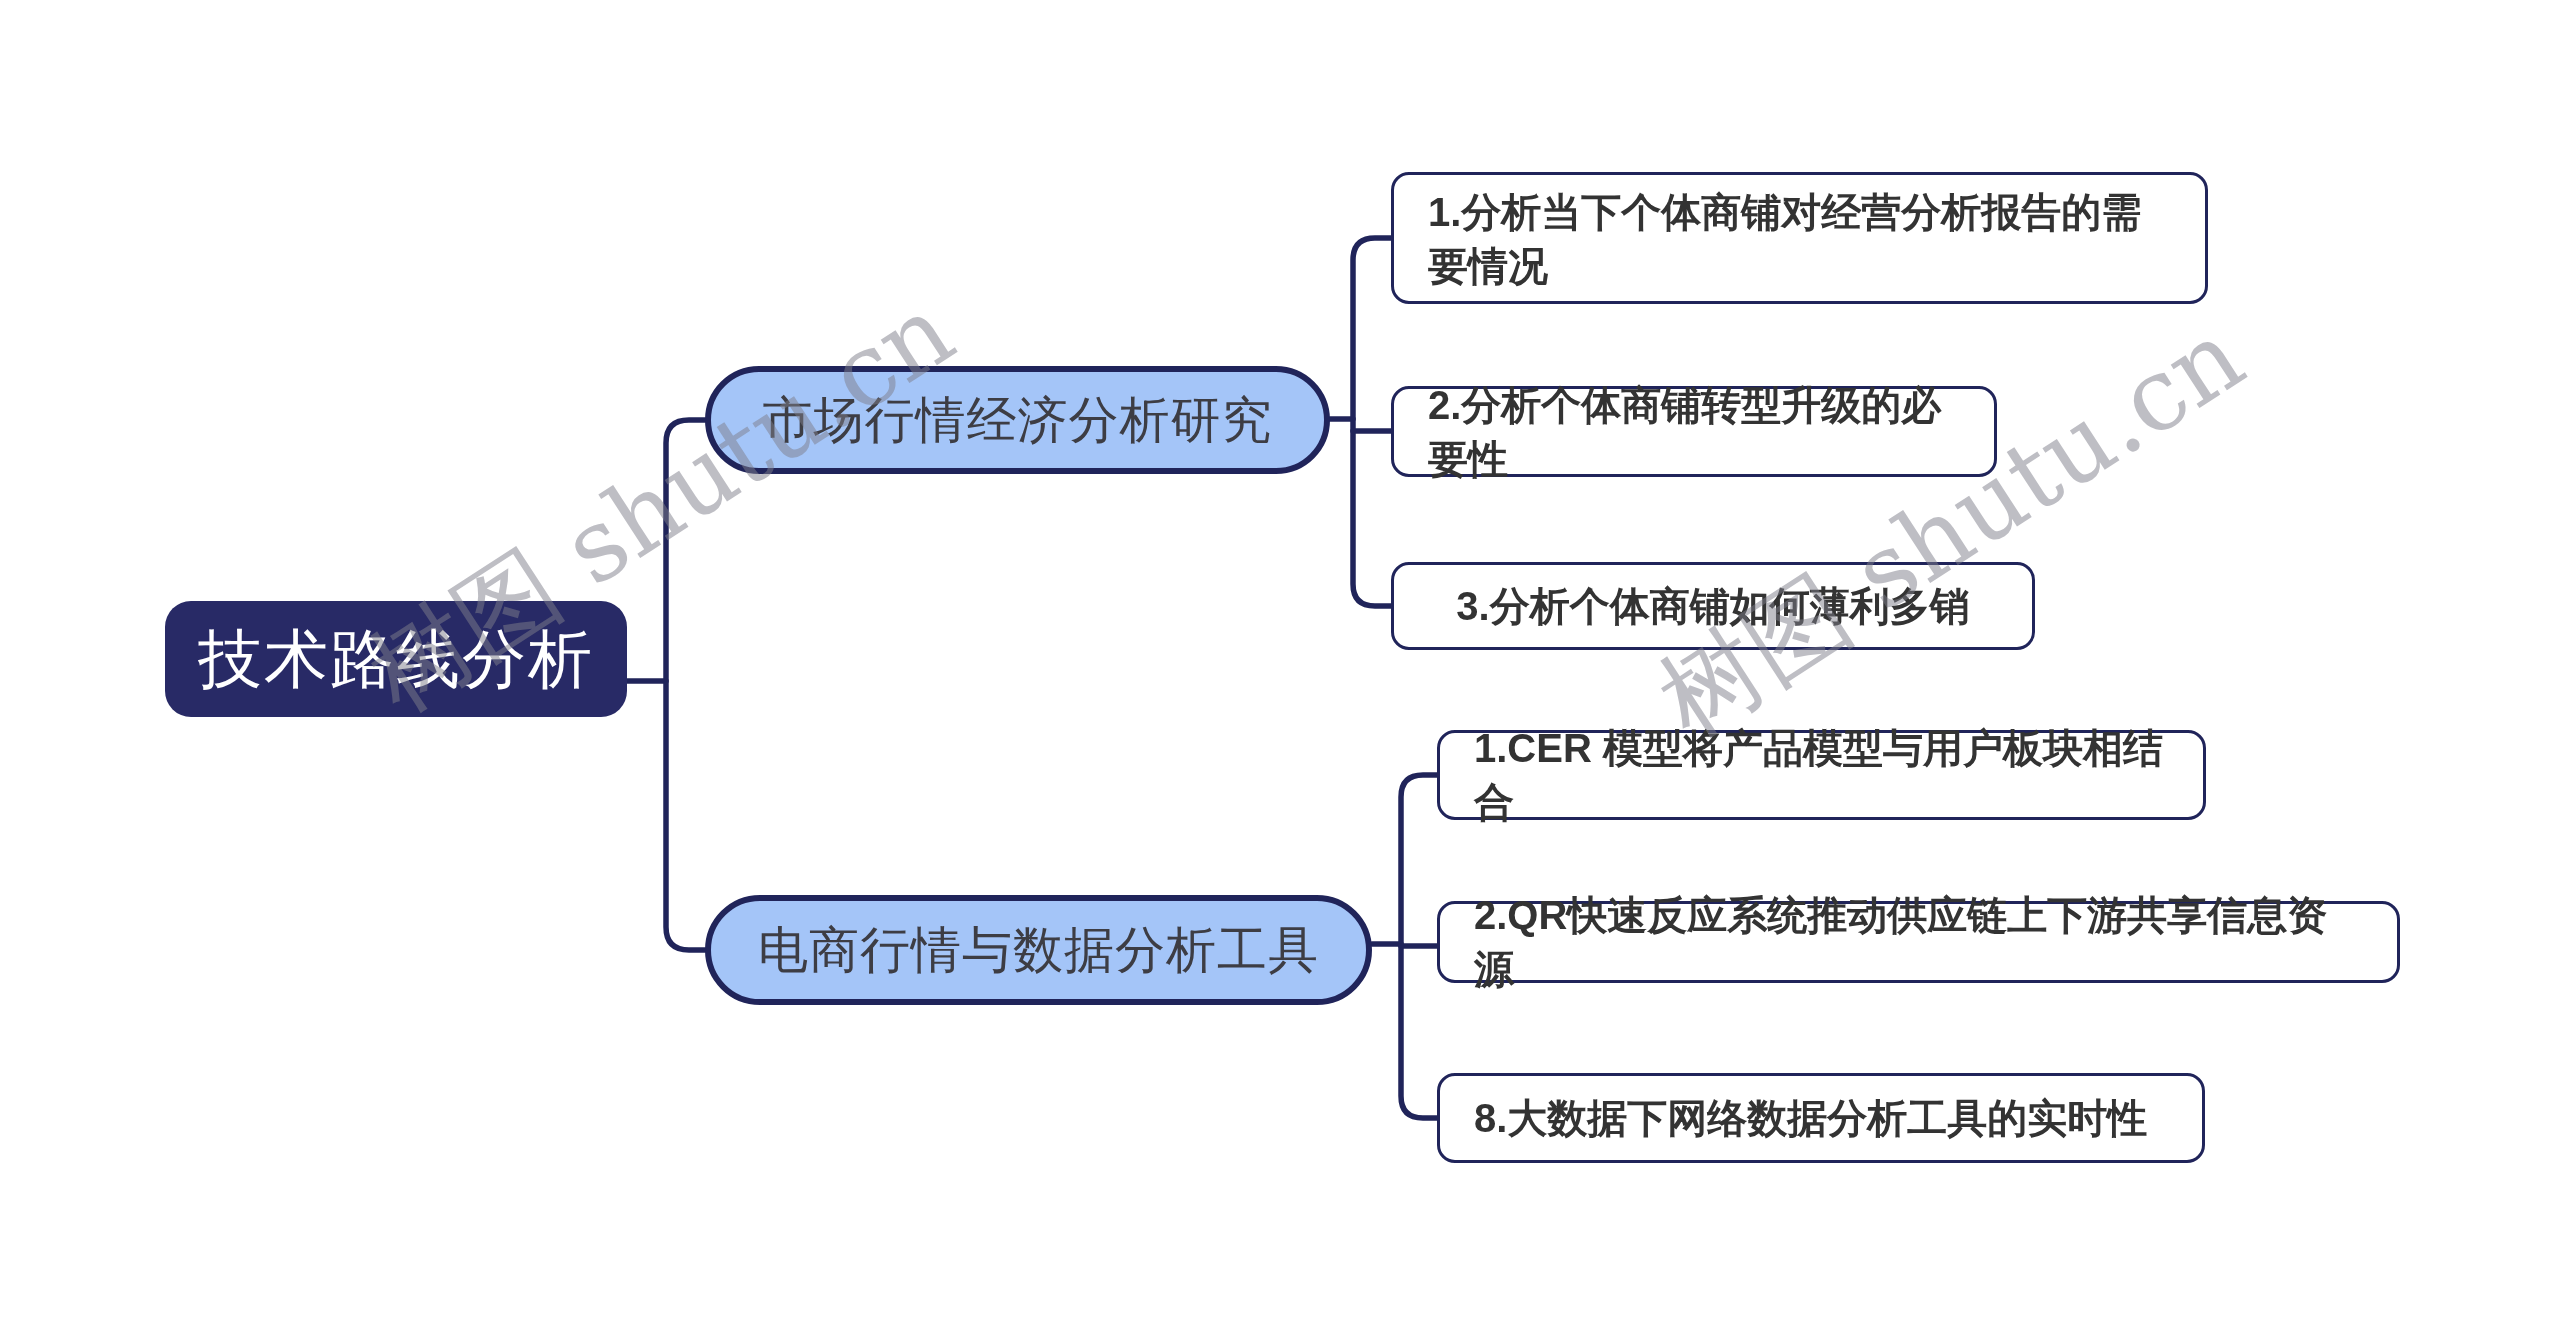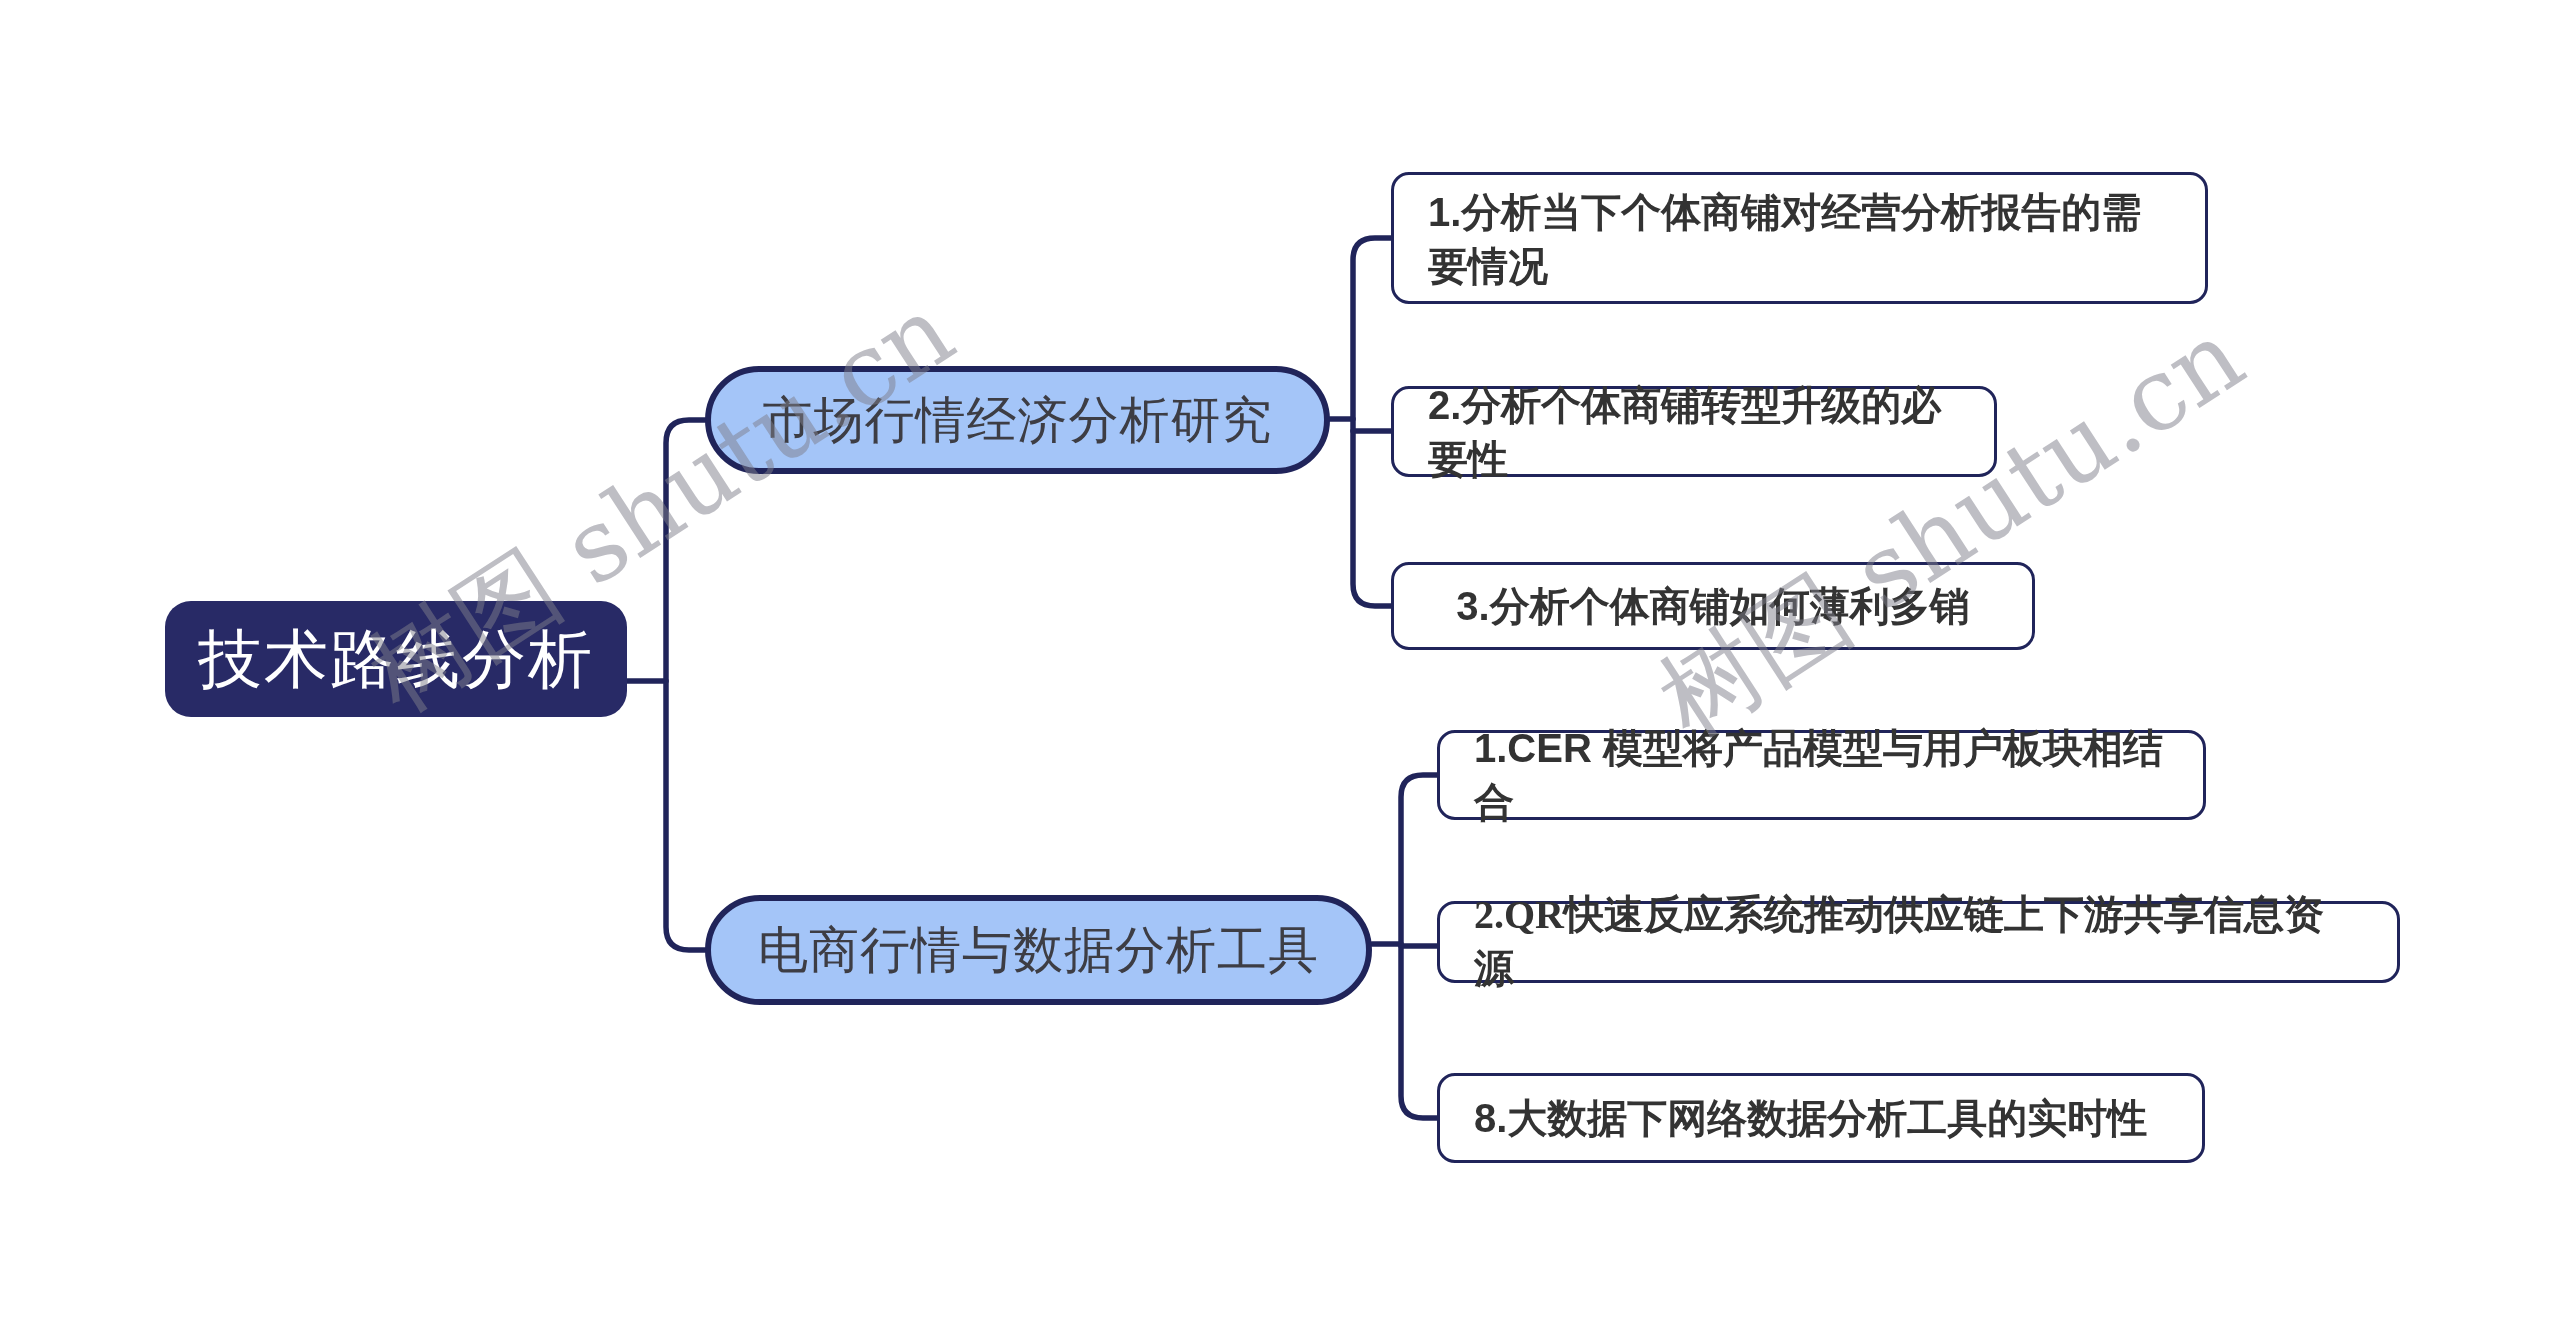--- a/index.html
+++ b/index.html
@@ -65,21 +65,21 @@
     color: #333333;
     font-size: 40px;
     font-weight: 700;
     line-height: 1.35;
     padding: 0 34px;
   }
   .leaf-1 { left: 1391px; top: 172px; width: 817px; height: 132px; align-items: flex-start; padding-top: 10px; }
   .leaf-2 { left: 1391px; top: 386px; width: 606px; height: 91px; }
   .leaf-3 { left: 1391px; top: 562px; width: 644px; height: 88px; justify-content: center; }
   .leaf-4 { left: 1437px; top: 730px; width: 769px; height: 90px; }
-  .leaf-5 { left: 1437px; top: 901px; width: 963px; height: 82px; font-family: Liberation Serif, serif; }
+  .leaf-5 { left: 1437px; top: 901px; width: 963px; height: 82px; }
   .leaf-6 { left: 1437px; top: 1073px; width: 768px; height: 90px; }
   .watermark {
     position: absolute;
     z-index: 10;
     font-family: "DejaVu Serif", serif;
     font-size: 100px;
     color: rgba(125, 125, 138, 0.5);
     white-space: nowrap;
     pointer-events: none;
     transform: translate(-50%, -50%) rotate(-33deg);

